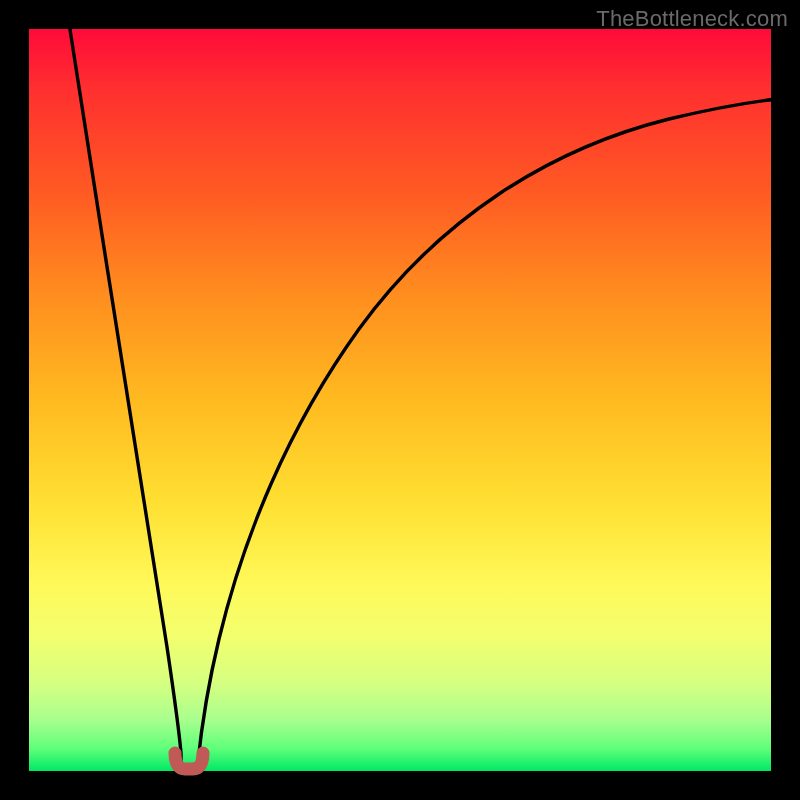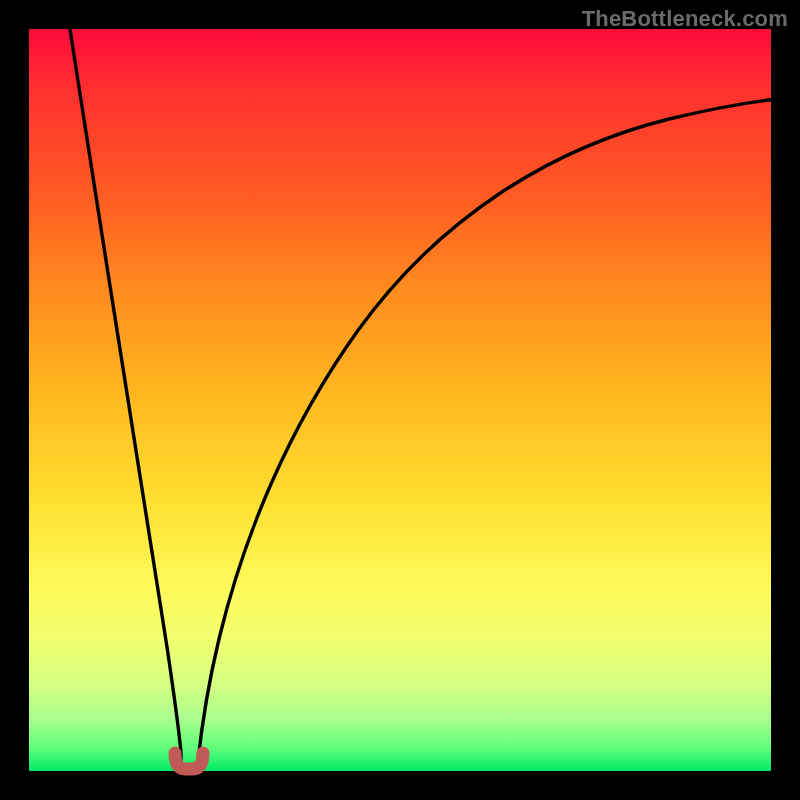--- a/index.html
+++ b/index.html
@@ -11,21 +11,20 @@
     overflow: hidden;
     font-family: Arial, Helvetica, sans-serif;
   }
   .frame {
     position: absolute;
     top: 0;
     left: 0;
     width: 800px;
     height: 606px;
     background: #000;
-    font-weight: bold;
   }
   .plot-area {
     position: absolute;
     left: 29px;
     top: 29px;
     width: 742px;
     height: 742px;
     background: linear-gradient(to bottom,
       #ff0a3a 0%,
       #ff2f2f 8%,

